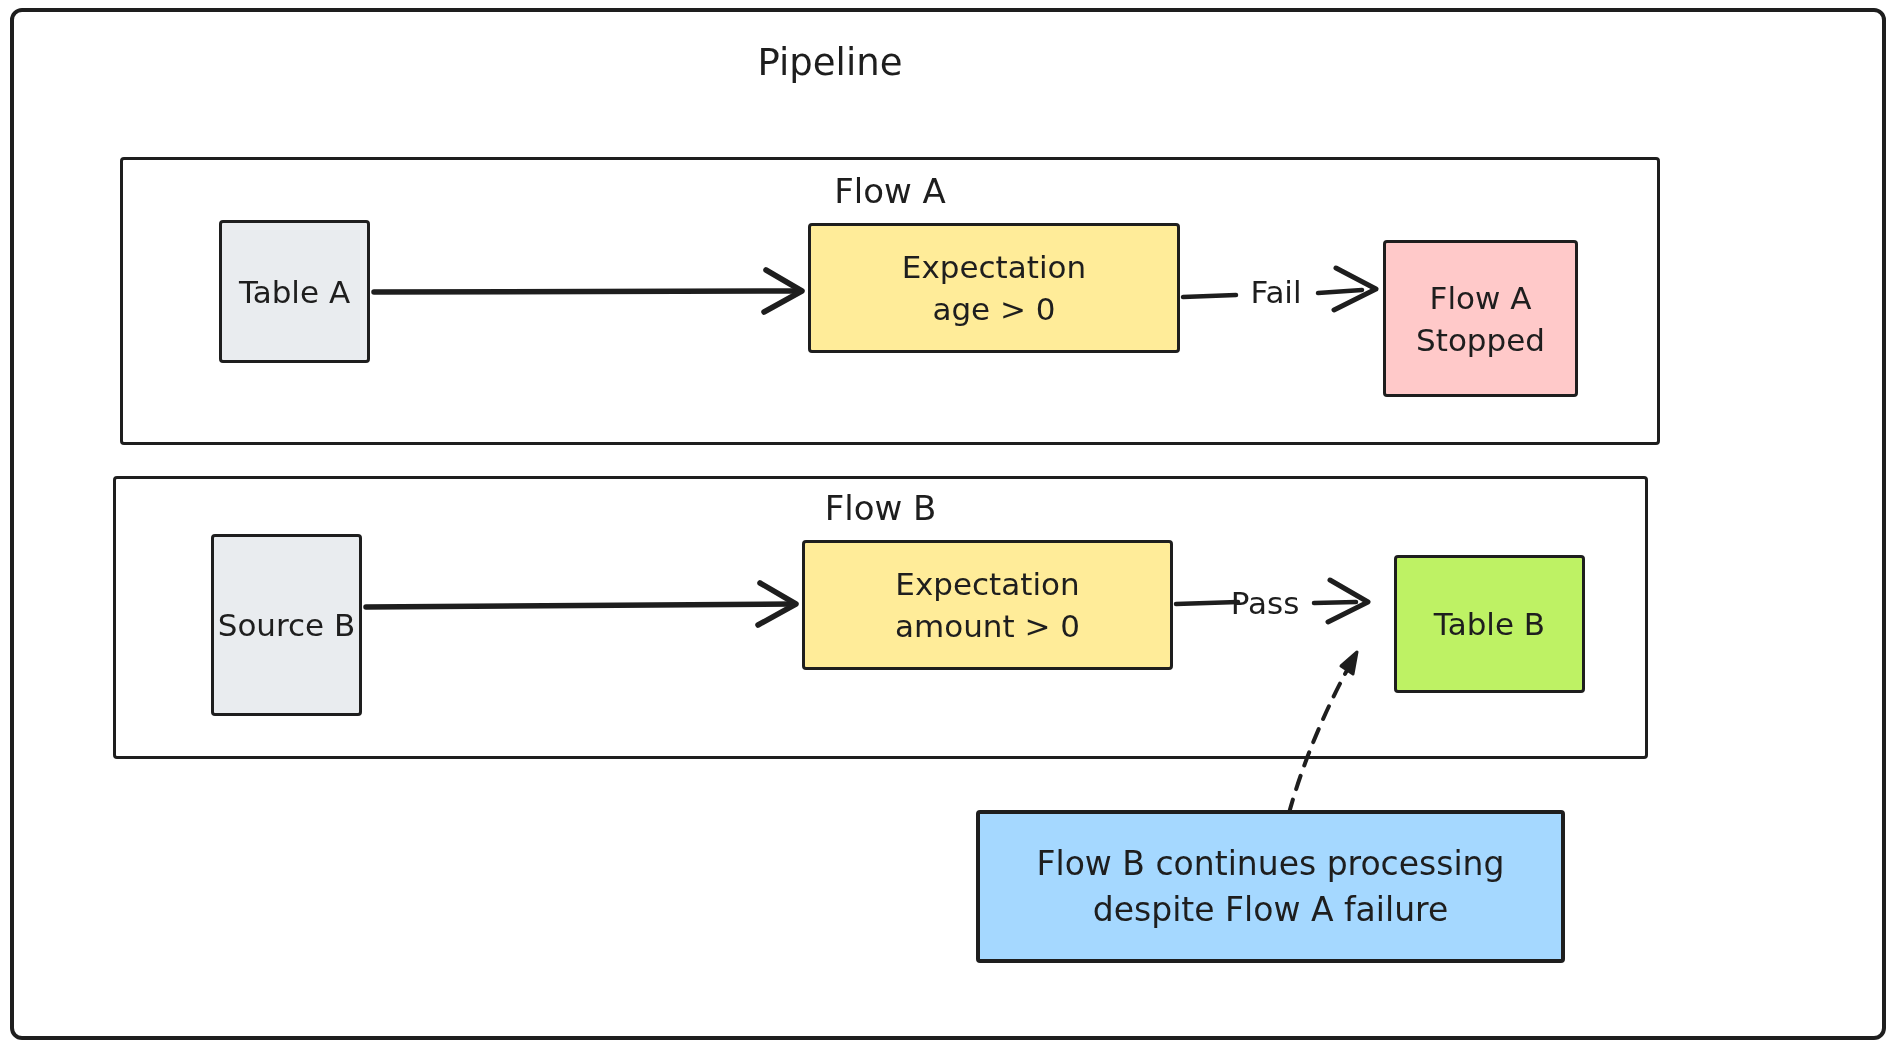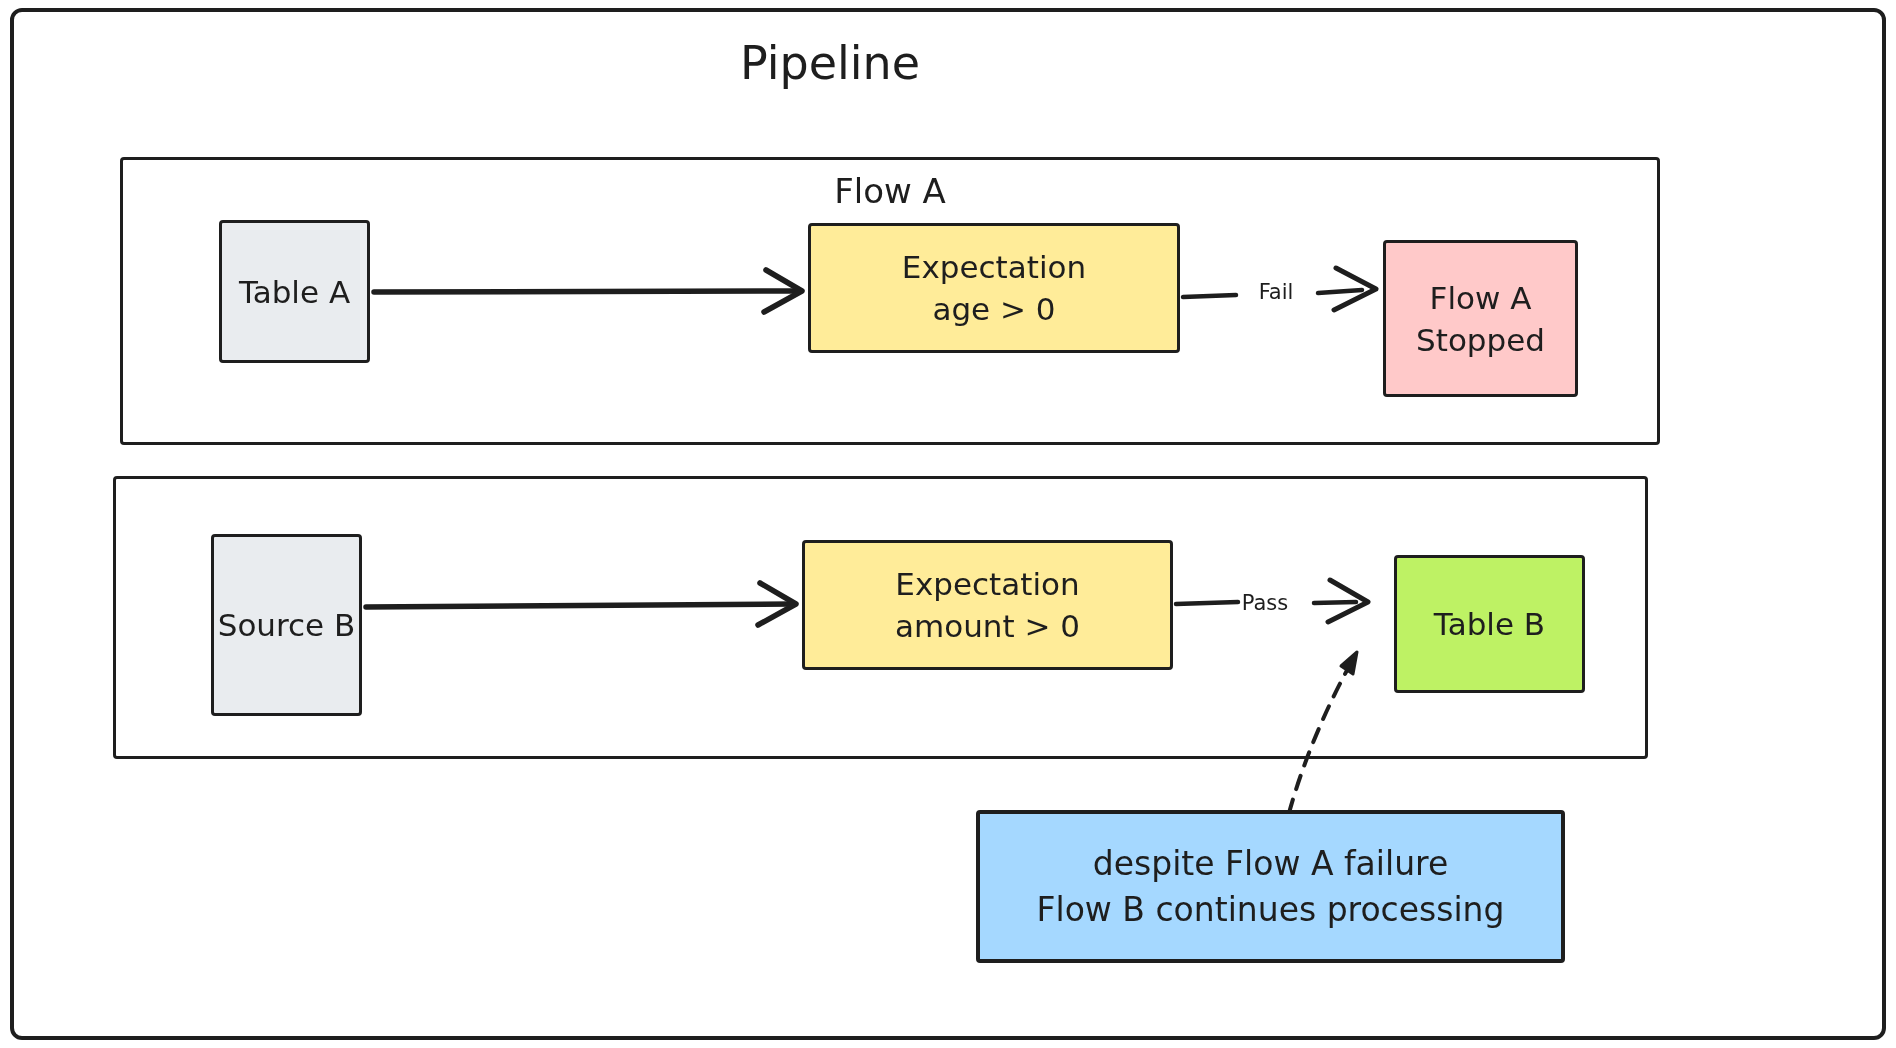--- a/index.html
+++ b/index.html
@@ -23,21 +23,21 @@
     box-sizing: border-box;
     border: 4px solid #1e1e1e;
     border-radius: 12px;
     background: #ffffff;
     z-index: 0;
   }
   .diagram-title {
     position: absolute;
     left: 830px; top: 34px;
     transform: translateX(-50%);
-    font-size: 46px;
+    font-size: 37px;
     line-height: 58px;
     white-space: nowrap;
     z-index: 5;
   }
   .group-box {
     position: absolute;
     box-sizing: border-box;
     border: 3px solid #1e1e1e;
     border-radius: 4px;
     background: transparent;
@@ -69,21 +69,21 @@
     justify-content: center;
     text-align: center;
     font-size: 31px;
     line-height: 42px;
     z-index: 3;
   }
   .edge-label {
     position: absolute;
     width: 110px;
     text-align: center;
-    font-size: 21px;
+    font-size: 31px;
     line-height: 38px;
     z-index: 4;
     white-space: nowrap;
   }
   .note-box {
     position: absolute;
     box-sizing: border-box;
     border: 4px solid #1e1e1e;
     border-radius: 4px;
     display: flex;
@@ -102,20 +102,21 @@
 <div class="canvas">
 
   <div class="outer-frame"></div>
 
   <div class="diagram-title">Pipeline</div>
 
   <div class="group-box" style="left:120px; top:157px; width:1540px; height:288px;"></div>
   <div class="group-label" style="left:120px; top:171px; width:1540px;">Flow A</div>
 
   <div class="group-box" style="left:113px; top:476px; width:1535px; height:283px;"></div>
+  <div class="group-label" style="left:113px; top:488px; width:1535px;">Flow B</div>
 
   <svg class="wires" viewBox="0 0 1896 1048">
     <g stroke="#1e1e1e" fill="none" stroke-linecap="round" stroke-linejoin="round">
 
       <path d="M374 292 L798 291" stroke-width="5.5"></path>
       <path d="M766 270 L802 291 L764 312" stroke-width="5.5"></path>
 
       <path d="M1183 297 L1236 295" stroke-width="4.5"></path>
       <path d="M1318 293 L1362 290" stroke-width="4.5"></path>
       <path d="M1336 268 L1376 289 L1334 310" stroke-width="5"></path>
@@ -157,17 +158,17 @@
     <span>amount &gt; 0</span>
   </div>
 
   <div class="edge-label" style="left:1210px; top:584px;">Pass</div>
 
   <div class="node" style="left: 1373px; top: 555px; width: 191px; height: 138px; background: #bef264; margin-left: 21px;">
     <span>Table B</span>
   </div>
 
   <div class="note-box" style="left: 976px; top: 810px; width: 589px; height: 153px; background: rgb(165, 216, 255);">
+    <span>Flow B continues processing</span>
     <span>despite Flow A failure</span>
-    <span>Flow B continues processing</span>
   </div>
 
 </div>
 
 </body></html>

